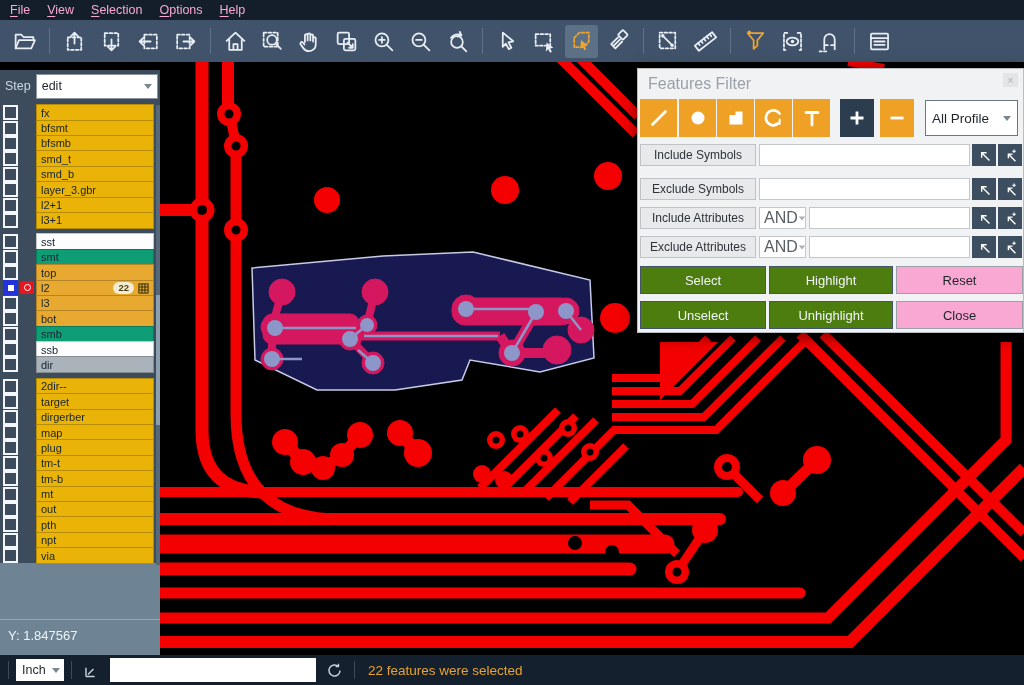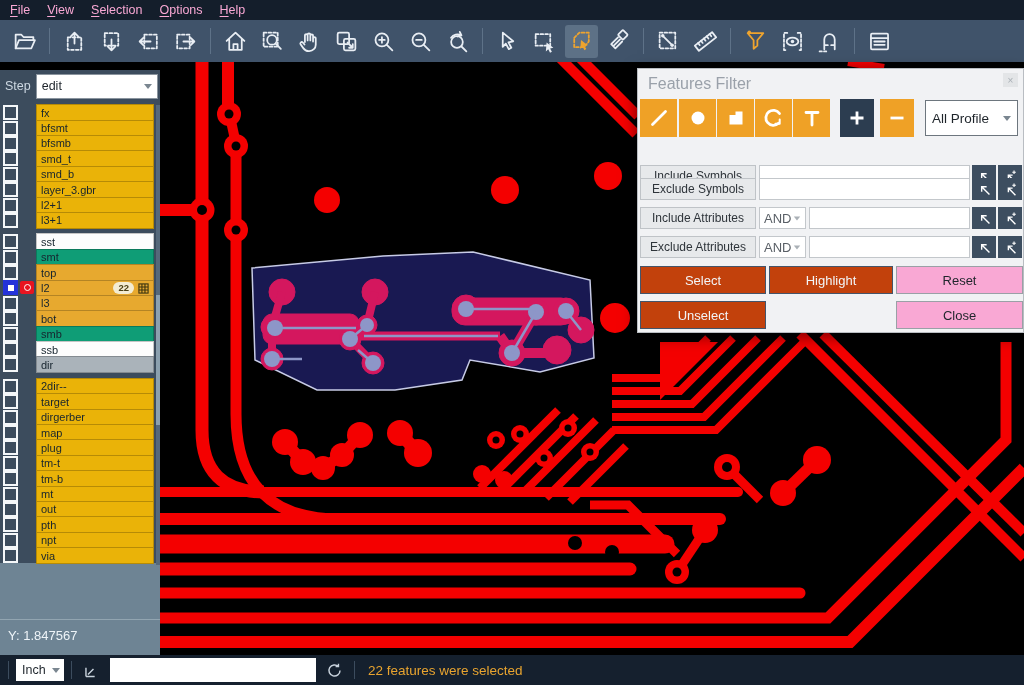--- a/index.html
+++ b/index.html
@@ -64,31 +64,31 @@
            display:flex;align-items:center;justify-content:center;}
   #btn-remove{position:absolute;top:30px;left:242px;width:34px;height:38px;background:#efa126;color:#fff;
            display:flex;align-items:center;justify-content:center;}
   #profile{position:absolute;left:287px;top:31px;width:93px;height:36px;background:#fff;border:1px solid #6d767e;
            display:flex;align-items:center;justify-content:space-between;padding:0 6px;font-size:13.5px;
            color:#1e242a;box-sizing:border-box;}
   .frow{position:absolute;left:2px;height:22px;width:383px;}
   .frow-label{position:absolute;left:0;top:0;width:116px;height:22px;background:#e7e9eb;border:1px solid #bfc3c7;
               font-size:12px;color:#2e343a;display:flex;align-items:center;justify-content:center;box-sizing:border-box;}
   .frow-op{position:absolute;left:119px;top:0;width:47px;height:22px;background:#fff;border:1px solid #c3c7cb;
-           font-size:13px;color:#595f66;display:flex;align-items:center;justify-content:space-between;
+           font-size:16px;color:#595f66;display:flex;align-items:center;justify-content:space-between;
            padding:0 4px;box-sizing:border-box;}
   .frow-op .chev{border-top-color:#aab0b6;transform:scale(.8);}
   .frow-input{position:absolute;top:0;height:22px;background:#fff;border:1px solid #c3c7cb;box-sizing:border-box;
               font-size:12px;padding:0 4px;font-family:"Liberation Sans",sans-serif;}
   .frow-arr{position:absolute;top:0;width:24px;height:22px;background:#3d4e60;color:#fff;display:flex;
             align-items:center;justify-content:center;}
   .frow-arr svg{width:17px;height:17px;display:block;}
   .action{position:absolute;height:28px;font-size:13px;display:flex;align-items:center;justify-content:center;
           box-sizing:border-box;}
-  .action.dark{background:#c2410c;color:#f2f5f8;border:1px solid #44546a;text-align:center;}
+  .action.dark{background:#4d7c0f;color:#f2f5f8;border:1px solid #44546a;text-align:center;}
   .action.light{background:#f9a8d4;color:#1f252b;border:1px solid #9aa0a6;}
   
   #statusbar{position:absolute;left:0;right:0;bottom:0;height:30px;background:#15202e;display:flex;
              align-items:center;color:#cfd9e4;z-index:6;}
   .sb-sep{width:1px;height:18px;background:#3c4c5e;margin:0 7px;flex:none;}
   #units{width:48px;height:22px;background:#fff;color:#1d242b;font-size:12.5px;display:flex;align-items:center;
          justify-content:space-between;padding:0 4px 0 6px;margin-left:8px;flex:none;box-sizing:border-box;}
   .sb-ic{display:flex;color:#c8d2dc;margin:0 3px;}
   .sb-ic svg{width:19px;height:19px;display:block;}
   #cmd-input{width:196px;height:24px;background:#fff;border:0;margin:0 6px;padding:0 5px;font-size:12px;
@@ -655,21 +655,21 @@
   <div id="btn-remove" class="dlg-ic">
     <svg viewBox="0 0 24 24" fill="none" stroke="currentColor" stroke-width="2.8">
         <path d="M5.5 12 H18.5"></path>
       </svg>
   </div>
   <div id="profile">
     <span>All Profile</span>
     <span class="chev"></span>
   </div>
   <div id="dlg-rows">
-      <div class="frow" style="top: 96px;">
+      <div class="frow" style="top: 75px;">
         <div class="frow-label">Include Symbols</div>
         <input type="text" class="frow-input" style="left: 119px; width: 211px;">
         <div class="frow-arr" style="left: 332px;">
           <svg viewBox="0 0 24 24" fill="none" stroke="currentColor" stroke-width="2">
             <path d="M19 19 L8 8 M8 15 V8 h7"></path>
           </svg>
         </div>
         <div class="frow-arr" style="left: 358px;">
           <svg viewBox="0 0 24 24" fill="none" stroke="currentColor" stroke-width="2">
             <path d="M19 20 L9 10 M9 16 V10 h6"></path>
@@ -728,20 +728,21 @@
             <path d="M19 20 L9 10 M9 16 V10 h6"></path>
             <path d="M17 3.5 v5 M14.5 6 h5" stroke-width="1.6"></path>
           </svg>
         </div>
       </div>
     </div>
   <div class="action dark" style="left:2px;top:197px;width:126px">Select</div>
   <div class="action dark" style="left:131px;top:197px;width:124px">Highlight</div>
   <div class="action light" style="left:258px;top:197px;width:127px">Reset</div>
   <div class="action dark" style="left:2px;top:232px;width:126px">Unselect</div>
+  <div class="action dark" style="left:131px;top:232px;width:124px">Unhighlight</div>
   <div class="action light" style="left:258px;top:232px;width:127px">Close</div>
 </div>
 
 <div id="statusbar">
   <span class="sb-sep" style="margin-left:8px"></span>
   <div id="units" style="margin-left:0">
     <span>Inch</span>
     <span class="chev"></span>
   </div>
   <span class="sb-sep"></span>

